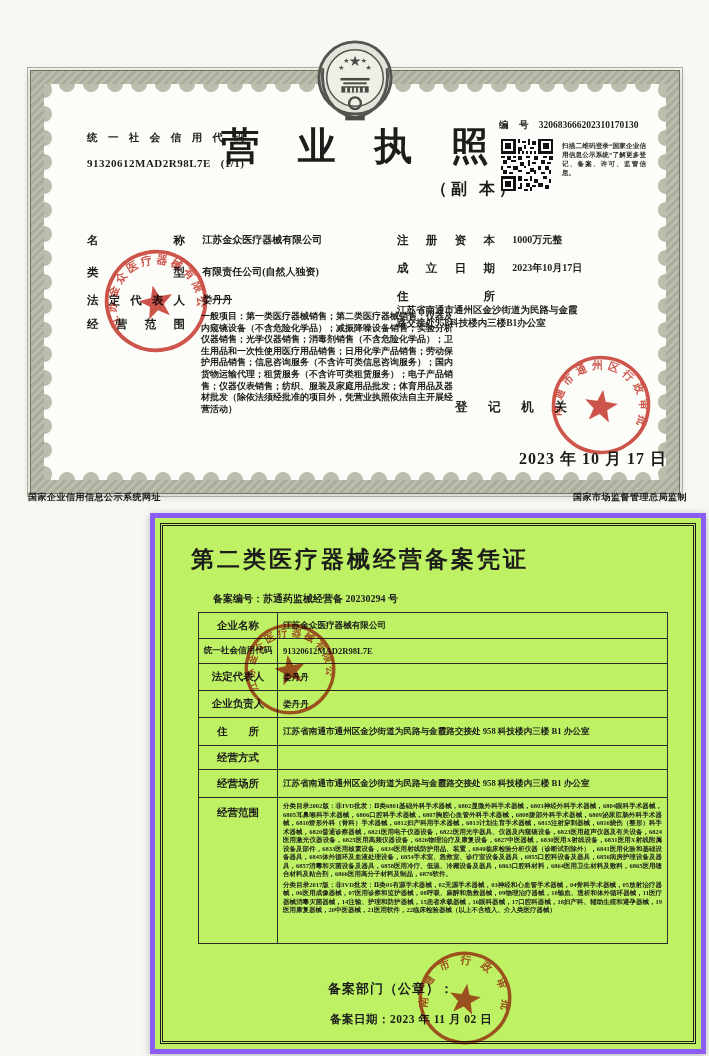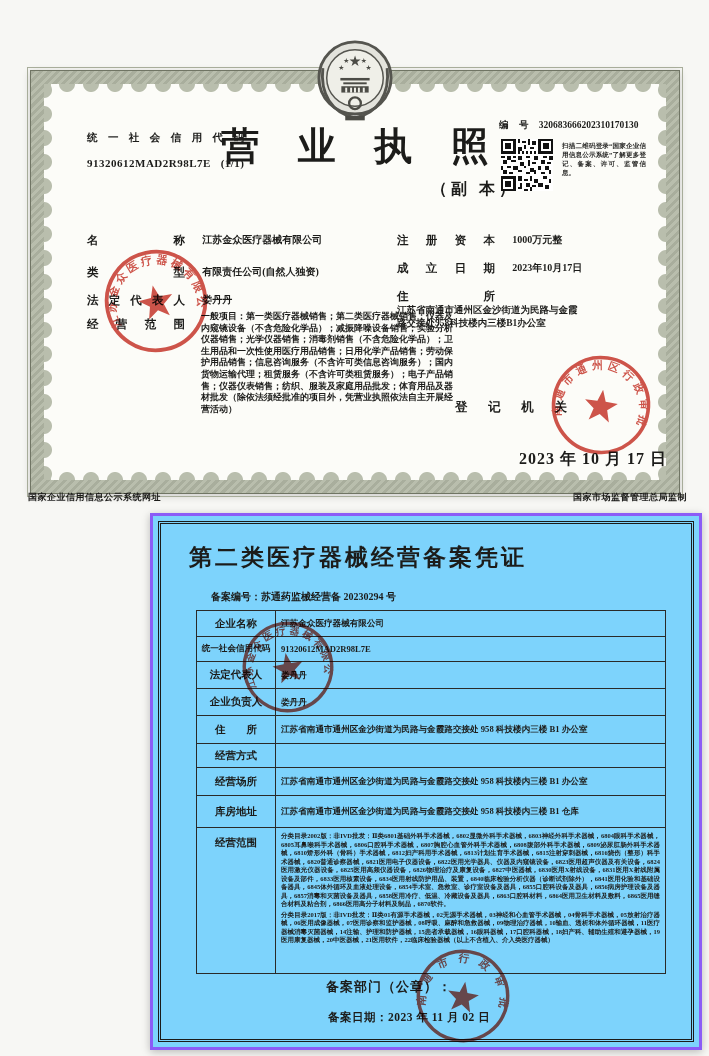--- a/index.html
+++ b/index.html
@@ -72,21 +72,21 @@
   .st11{font-size:10.5px;letter-spacing:4.5px}
   .st8{font-size:11px;letter-spacing:10px}
   .seal-company-lic{left:72px;top:177px;width:106px;height:106px;transform:rotate(-12deg)}
   .seal-registrar{left:519px;top:283px;width:102px;height:102px;transform:rotate(8deg)}
   .seal-company-cert{left:88px;top:104px;width:94px;height:94px;transform:rotate(-10deg)}
   .seal-authority-cert{left:262px;top:432px;width:96px;height:96px;transform:rotate(9deg)}
 
   
   .cert{
     position:absolute;left:150px;top:513px;width:546px;height:531px;
-    background:#7dd3fc;border:3px solid #8b5cf6;
+    background:#bef264;border:5px solid #8b5cf6;
     box-shadow:0 2px 8px rgba(0,0,0,.25);
   }
   .cert-inner{position:absolute;inset:5px;border:3px double #1b1b19}
   .cert-title{position:absolute;left:20px;top:26px;width:370px;text-align:center;
     font-size:23px;font-weight:bold;letter-spacing:3px;white-space:nowrap}
   .record-no{position:absolute;left:58px;top:74px;font-size:10px;font-weight:bold}
 
   .ctable{position:absolute;left:43px;top:94px;width:468px;border:1.5px solid #2a2a28;
     border-collapse:collapse}
   .trow{display:flex;border-bottom:1px solid #2a2a28}
@@ -316,24 +316,20 @@
       <div class="tlabel sans">住　　所</div>
       <div class="tvalue">江苏省南通市通州区金沙街道为民路与金霞路交接处 958 科技楼内三楼 B1 办公室</div>
     </div>
     <div class="trow" style="height:23px">
       <div class="tlabel sans">经营方式</div>
     </div>
     <div class="trow" style="height:27px">
       <div class="tlabel sans">经营场所</div>
       <div class="tvalue">江苏省南通市通州区金沙街道为民路与金霞路交接处 958 科技楼内三楼 B1 办公室</div>
     </div>
-    <div class="trow" style="height:31px">
-      <div class="tlabel sans">库房地址</div>
-      <div class="tvalue">江苏省南通市通州区金沙街道为民路与金霞路交接处 958 科技楼内三楼 B1 仓库</div>
-    </div>
     <div class="trow scope" style="height:145px">
       <div class="tlabel sans">经营范围</div>
       <div class="tvalue">
         <p>分类目录2002版：非IVD批发：Ⅱ类6801基础外科手术器械，6802显微外科手术器械，6803神经外科手术器械，6804眼科手术器械，6805耳鼻喉科手术器械，6806口腔科手术器械，6807胸腔心血管外科手术器械，6808腹部外科手术器械，6809泌尿肛肠外科手术器械，6810矫形外科（骨科）手术器械，6812妇产科用手术器械，6813计划生育手术器械，6815注射穿刺器械，6816烧伤（整形）科手术器械，6820普通诊察器械，6821医用电子仪器设备，6822医用光学器具、仪器及内窥镜设备，6823医用超声仪器及有关设备，6824医用激光仪器设备，6825医用高频仪器设备，6826物理治疗及康复设备，6827中医器械，6830医用X射线设备，6831医用X射线附属设备及部件，6833医用核素设备，6834医用射线防护用品、装置，6840临床检验分析仪器（诊断试剂除外），6841医用化验和基础设备器具，6845体外循环及血液处理设备，6854手术室、急救室、诊疗室设备及器具，6855口腔科设备及器具，6856病房护理设备及器具，6857消毒和灭菌设备及器具，6858医用冷疗、低温、冷藏设备及器具，6863口腔科材料，6864医用卫生材料及敷料，6865医用缝合材料及粘合剂，6866医用高分子材料及制品，6870软件。</p>
         <p>分类目录2017版：非IVD批发：Ⅱ类01有源手术器械，02无源手术器械，03神经和心血管手术器械，04骨科手术器械，05放射治疗器械，06医用成像器械，07医用诊察和监护器械，08呼吸、麻醉和急救器械，09物理治疗器械，10输血、透析和体外循环器械，11医疗器械消毒灭菌器械，14注输、护理和防护器械，15患者承载器械，16眼科器械，17口腔科器械，18妇产科、辅助生殖和避孕器械，19医用康复器械，20中医器械，21医用软件，22临床检验器械（以上不含植入、介入类医疗器械）</p>
       </div>
     </div>
   </div>
 
   <div class="dept-line">备案部门（公章）：</div>

